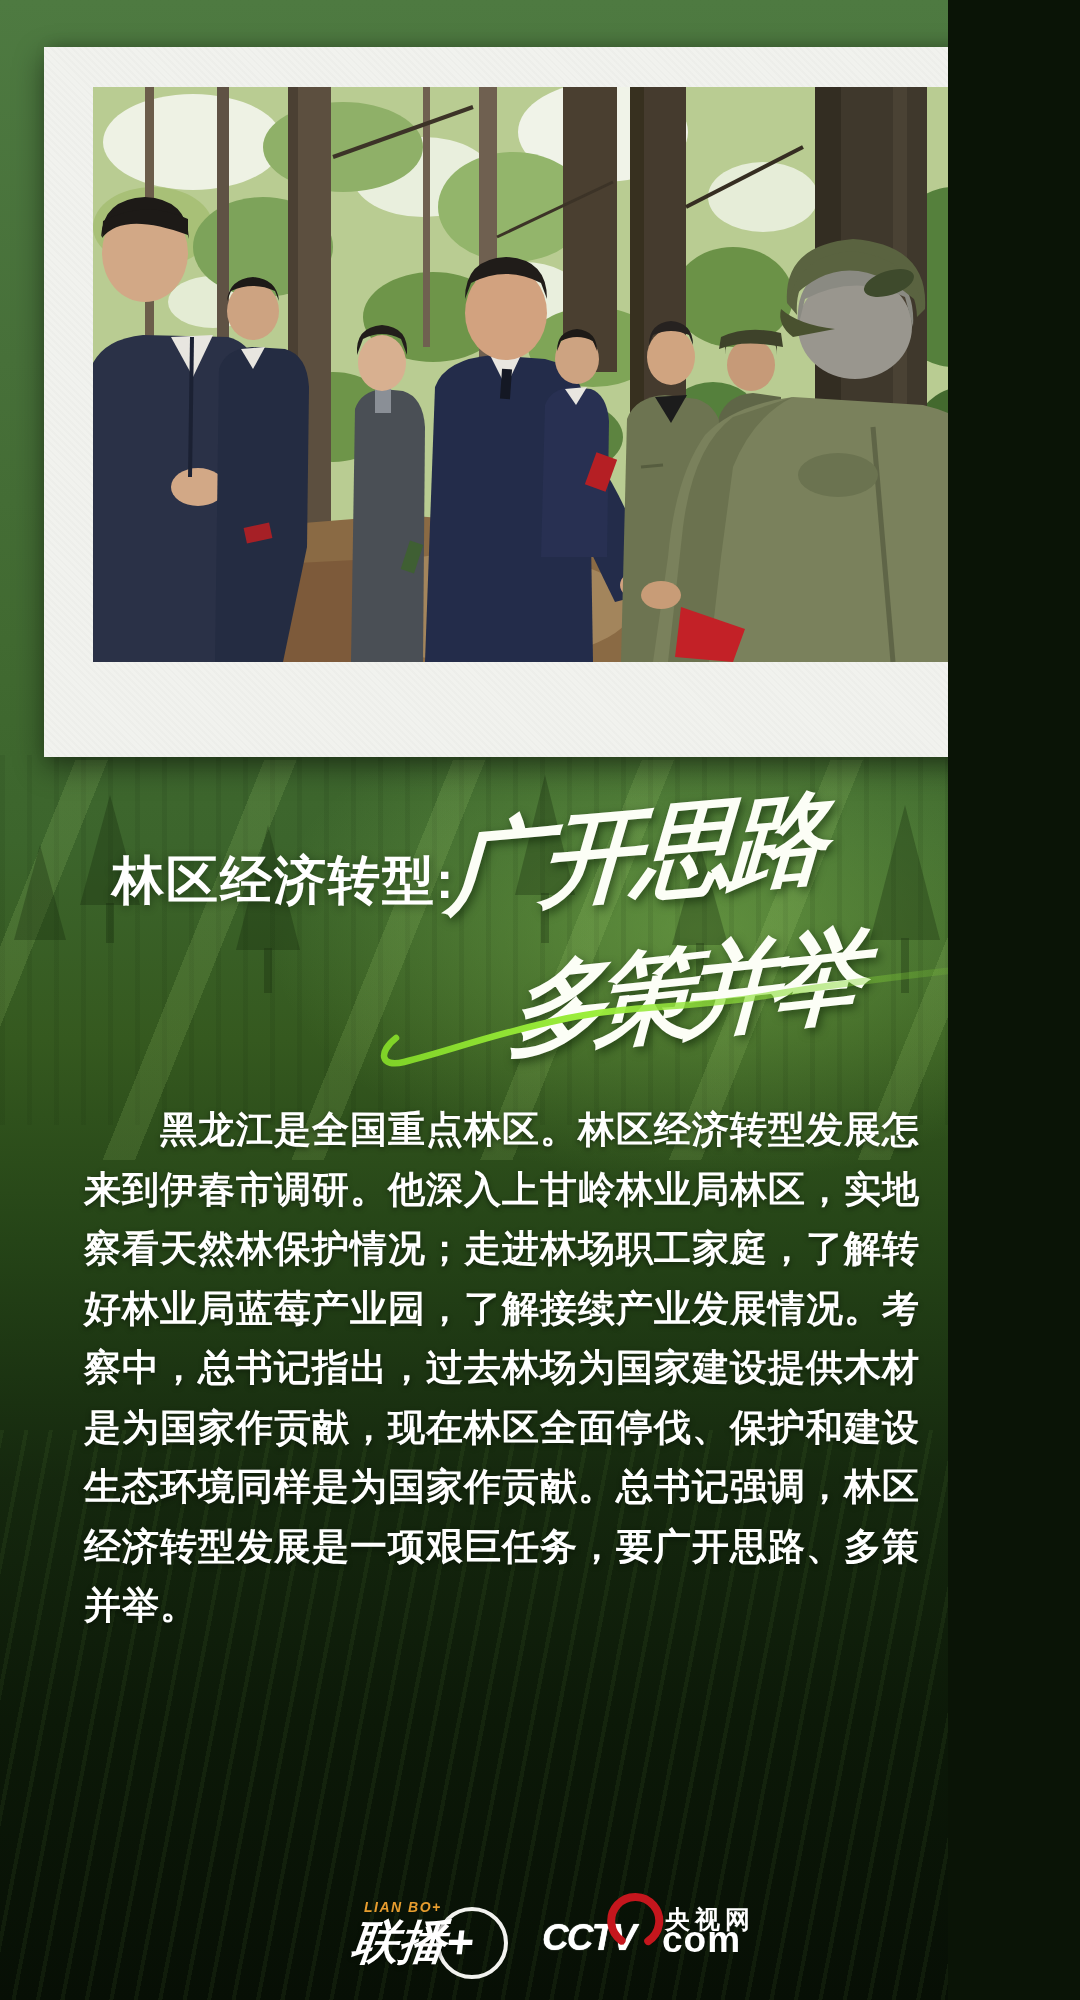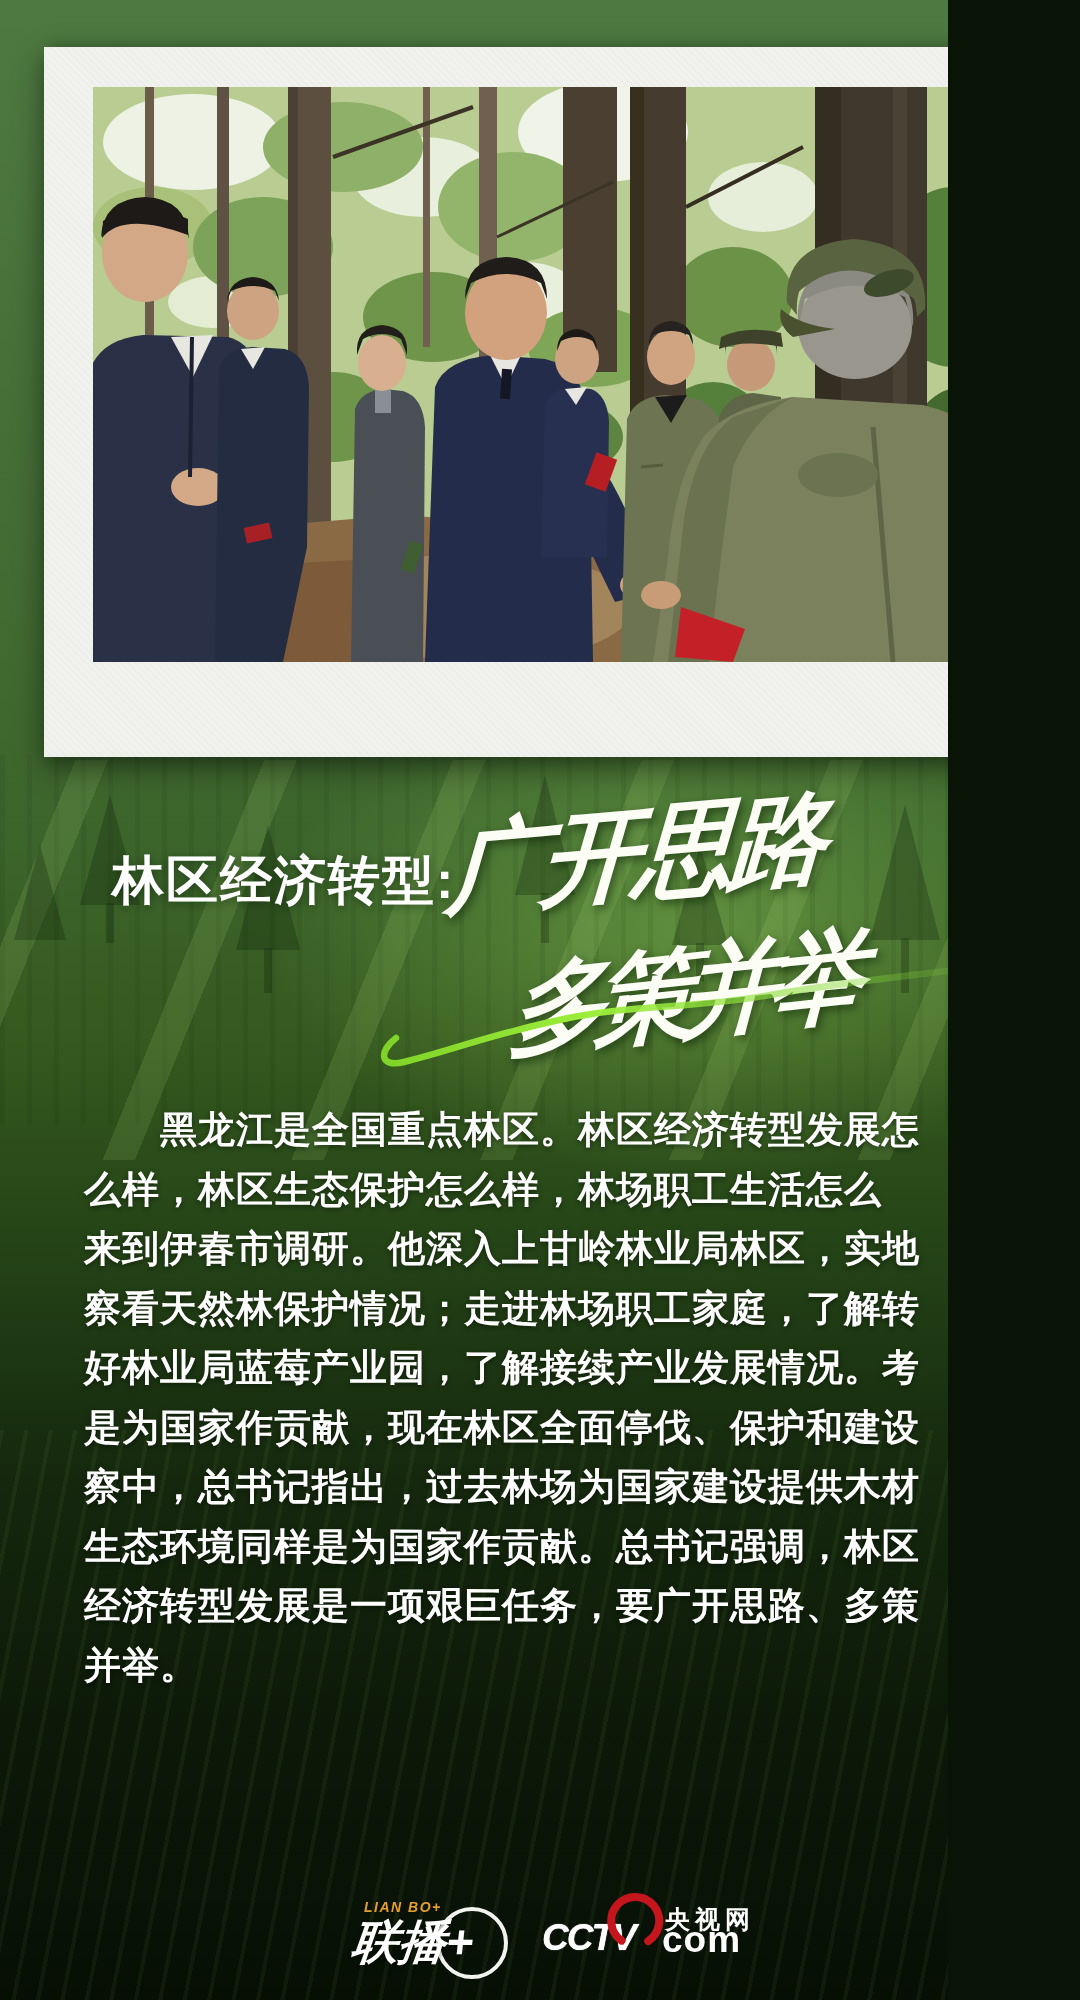--- a/index.html
+++ b/index.html
@@ -232,26 +232,25 @@
         <stop offset="0.35" stop-color="#9cee3c"></stop>
         <stop offset="0.68" stop-color="rgba(140,220,60,0.55)"></stop>
         <stop offset="1" stop-color="rgba(120,200,50,0)"></stop>
       </linearGradient>
     </defs>
     <path d="M 36 98 C 18 112, 20 128, 44 122 C 86 112, 120 98, 190 82 C 270 63, 330 70, 410 55 C 490 41, 580 32, 648 24" fill="none" stroke="url(#swg)" stroke-width="6.5" stroke-linecap="round"></path>
   </svg>
 
   <div class="body-copy">
     <div class="body-line">　　黑龙江是全国重点林区。林区经济转型发展怎</div>
-    <div class="body-line">么样，林区生态保护怎么样，林场职工生活怎么</div>
     <div class="body-line">来到伊春市调研。他深入上甘岭林业局林区，实地</div>
     <div class="body-line">察看天然林保护情况；走进林场职工家庭，了解转</div>
     <div class="body-line">好林业局蓝莓产业园，了解接续产业发展情况。考</div>
+    <div class="body-line">察中，总书记指出，过去林场为国家建设提供木材</div>
     <div class="body-line">是为国家作贡献，现在林区全面停伐、保护和建设</div>
-    <div class="body-line">察中，总书记指出，过去林场为国家建设提供木材</div>
     <div class="body-line">生态环境同样是为国家作贡献。总书记强调，林区</div>
     <div class="body-line">经济转型发展是一项艰巨任务，要广开思路、多策</div>
     <div class="body-line">并举。</div>
   </div>
 
   <div class="lianbo">
     <div class="lianbo-small">LIAN BO+</div>
     <div class="lianbo-circle"></div>
     <div class="lianbo-main">联播+</div>
   </div>

